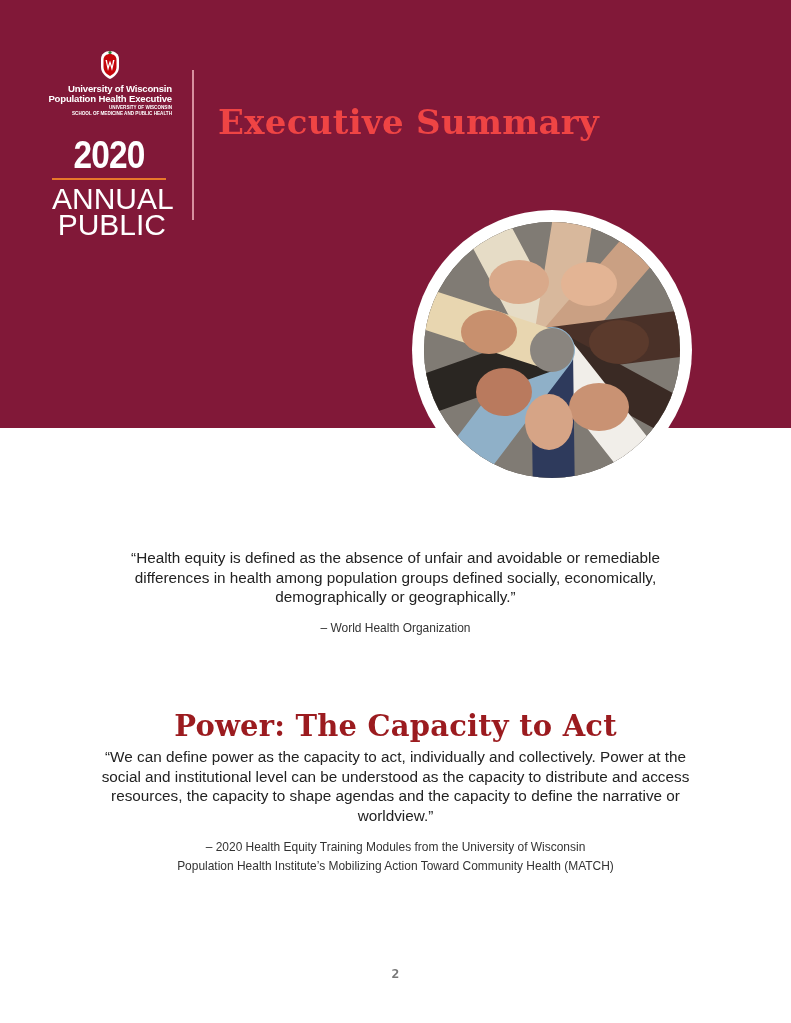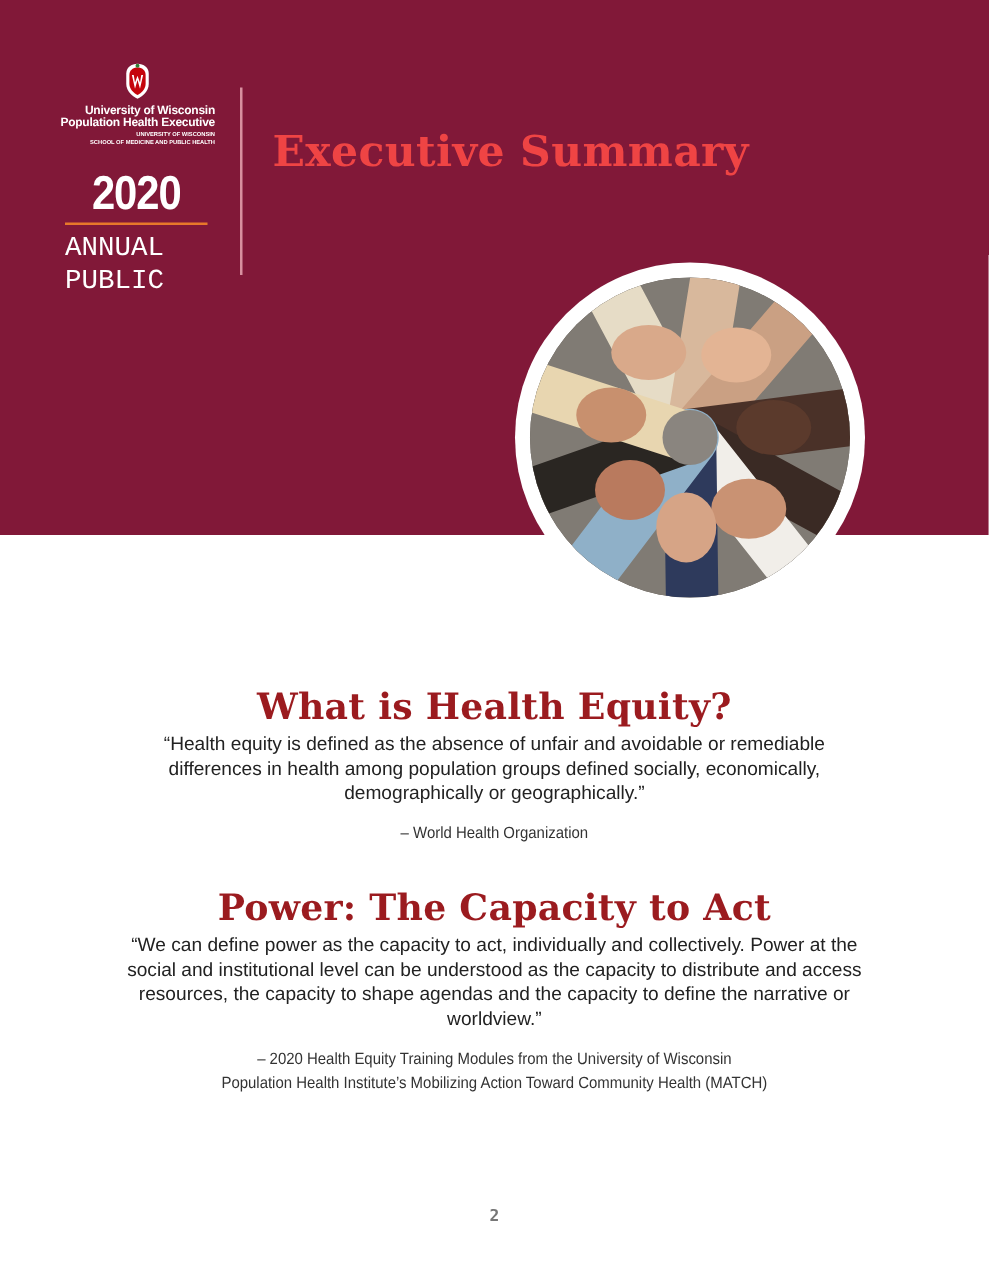--- a/index.html
+++ b/index.html
@@ -30,23 +30,23 @@
     .year {
       position: absolute; left: 52px; top: 134px; width: 114px; text-align: center;
       color: #fff; font-family: "Liberation Sans", sans-serif; font-weight: bold;
       font-size: 38px; line-height: 42px; letter-spacing: -1px;
       transform: scaleX(0.88); transform-origin: center;
     }
     .orange-rule {
       position: absolute; left: 52px; top: 178px; width: 114px; height: 2px; background: #e8782a;
     }
     .annual {
-      position: absolute; left: 52px; top: 186px; width: 114px; text-align: left;
-      color: #fff; font-family: Liberation Mono, monospace;
-      font-size: 22px; line-height: 26px;
+      position: absolute; left: 52px; top: 186px; width: 114px; text-align: right;
+      color: #fff; font-family: Liberation Sans, sans-serif;
+      font-size: 30px; line-height: 26px;
     }
     .divider {
       position: absolute; left: 192px; top: 70px; width: 2px; height: 150px; background: #d8909f;
     }
     .title {
       position: absolute; left: 218px; top: 100px; color: #ef4444;
       font-family: "DejaVu Serif", serif; font-weight: bold; font-size: 34px; line-height: 44px;
       letter-spacing: 0.3px; white-space: nowrap;
     }
     .photo-ring {
@@ -138,21 +138,20 @@
       <ellipse cx="175" cy="185" rx="30" ry="24" fill="#c99273"></ellipse>
       <ellipse cx="125" cy="200" rx="24" ry="28" fill="#d6a486"></ellipse>
       <ellipse cx="80" cy="170" rx="28" ry="24" fill="#b97a5e"></ellipse>
       <ellipse cx="65" cy="110" rx="28" ry="22" fill="#c8906e"></ellipse>
     </g>
     <circle cx="128" cy="128" r="22" fill="#8a857f"></circle>
   </svg>
 </div>
 
 <div class="section" style="top:546px;">
-  <div class="h2">What is Health Equity?</div>
   <div class="quote q1">“Health equity is defined as the absence of unfair and avoidable or remediable differences in health among population groups defined socially, economically, demographically or geographically.”</div>
   <div class="attrib" style="margin-top:11px;">– World Health Organization</div>
 </div>
 
 <div class="section" style="top:707px;text-align:center;">
   <div class="h2">Power: The Capacity to Act</div>
   <div class="quote q2">“We can define power as the capacity to act, individually and collectively. Power at the social and institutional level can be understood as the capacity to distribute and access resources, the capacity to shape agendas and the capacity to define the narrative or worldview.”</div>
   <div class="attrib" style="margin-top:12px;">– 2020 Health Equity Training Modules from the University of Wisconsin</div>
   <div class="attrib">Population Health Institute’s Mobilizing Action Toward Community Health (MATCH)</div>
 </div>

